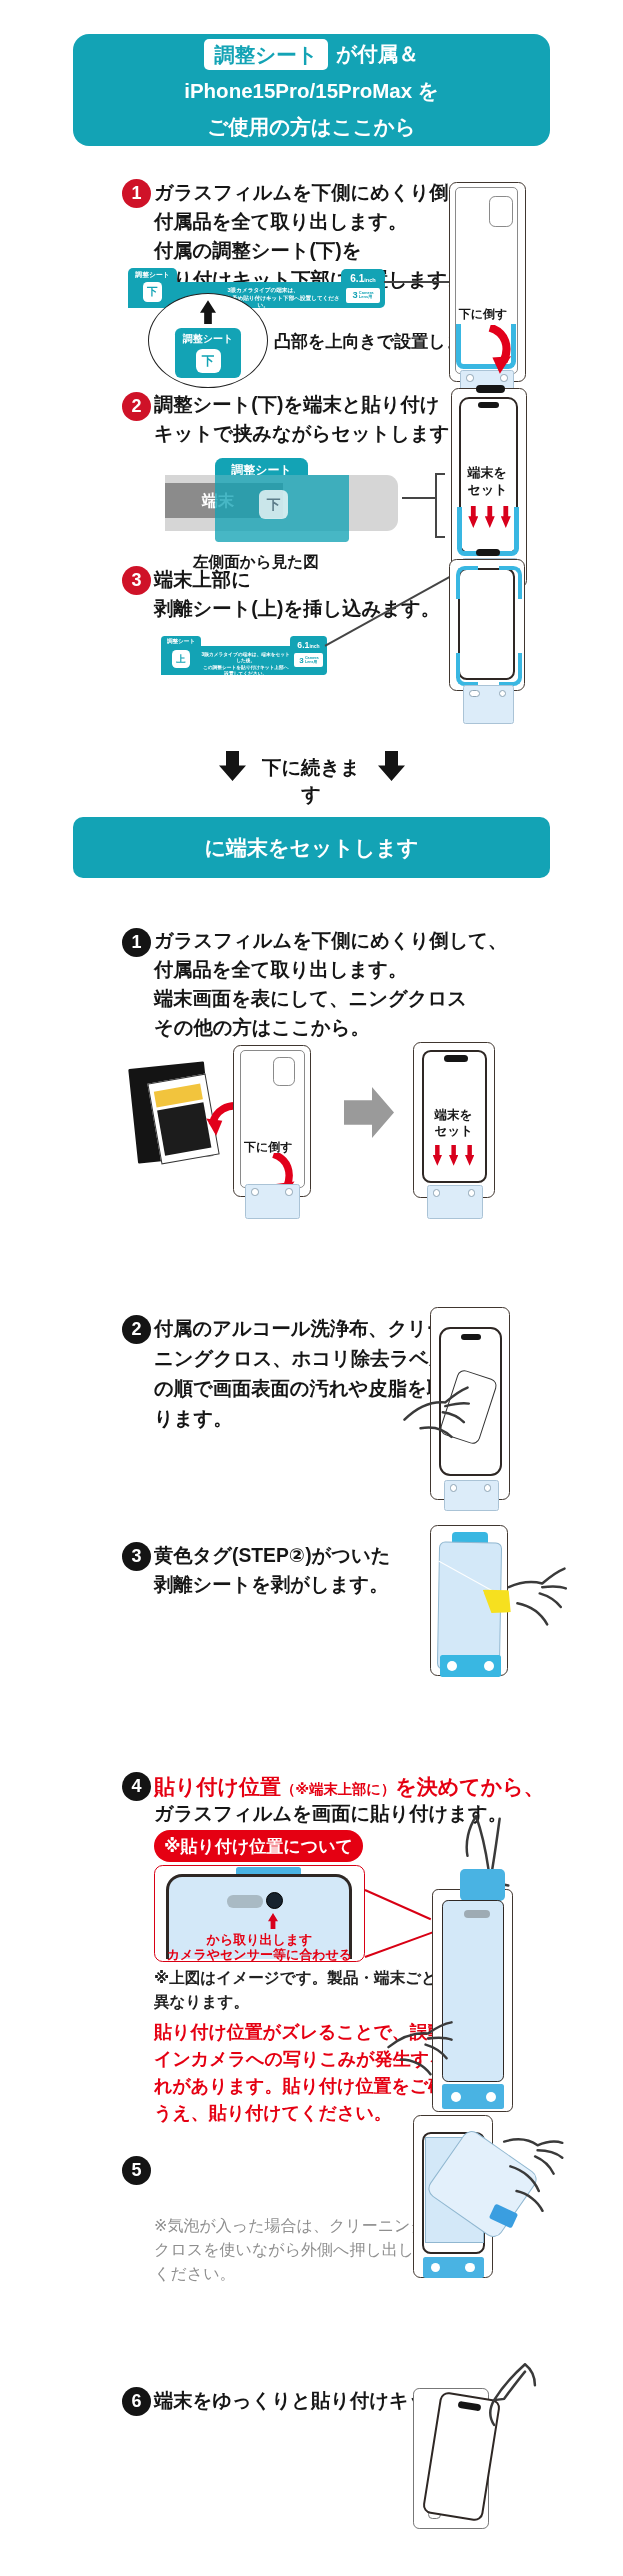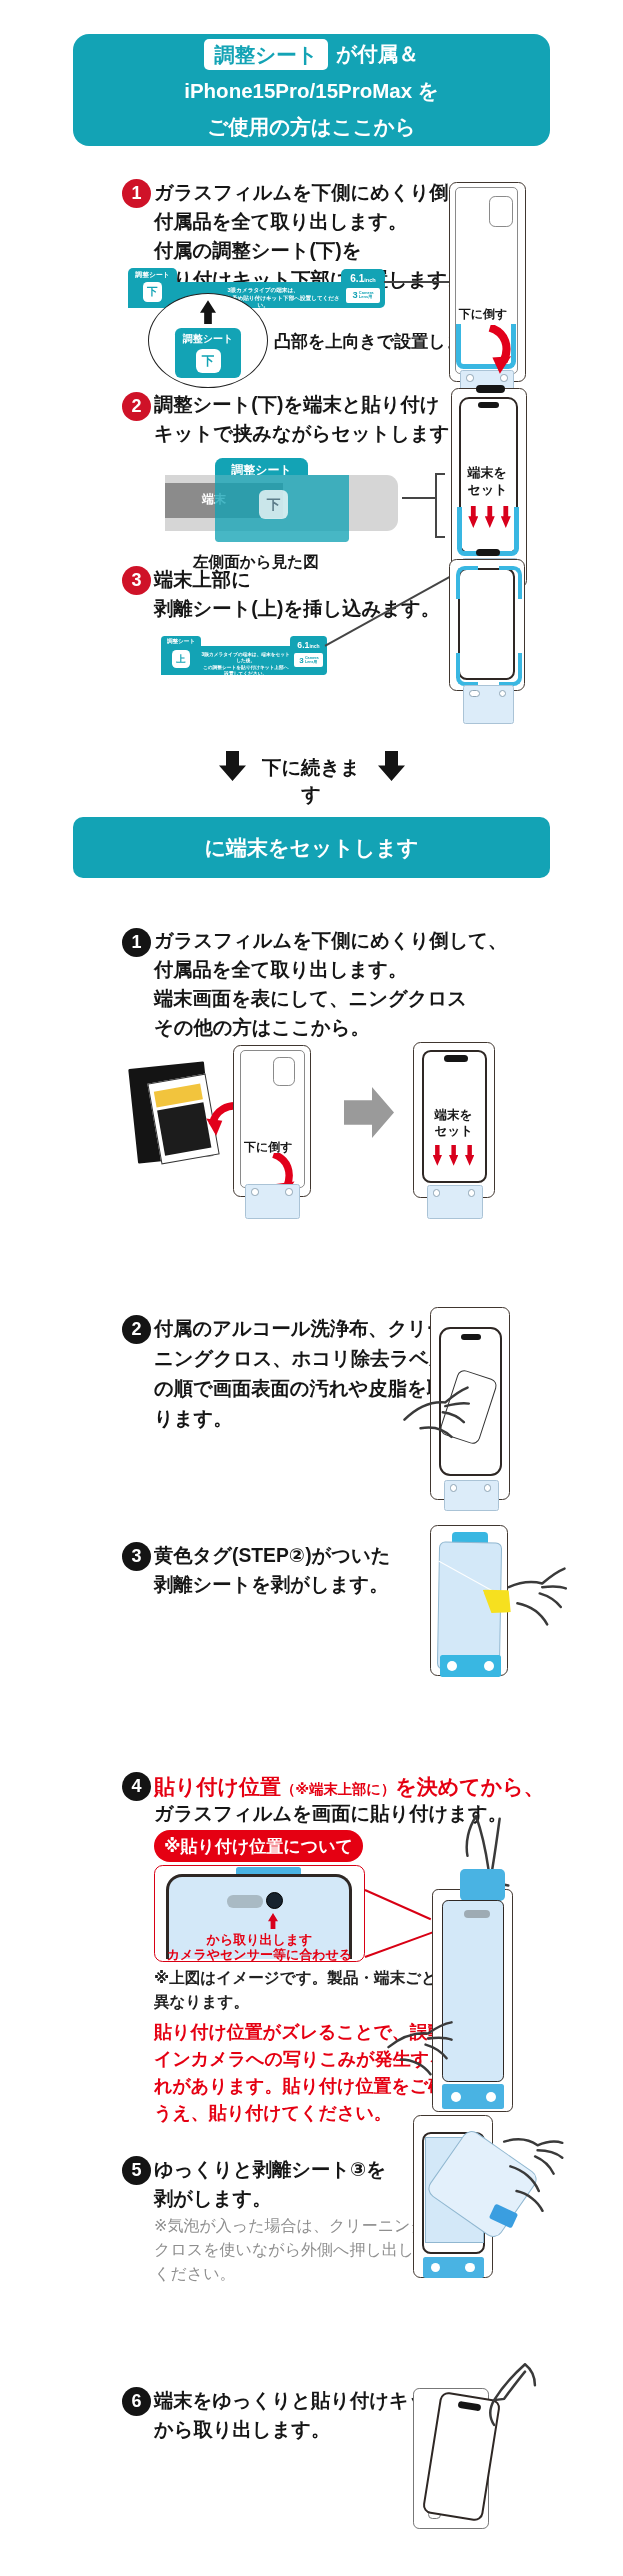--- a/index.html
+++ b/index.html
@@ -135,21 +135,21 @@
     <div>調整シート(下)を端末と貼り付け</div>
     <div>キットで挟みながらセットします。</div>
   </div>
 
   <div class="d" style="left:165px;top:458px;width:237px;height:87px;">
     <div class="d teal" style="left:50px;top:0;width:93px;height:26px;border-radius:7.5px 7.5px 0 0;">
       <div class="tab-label" style="font-size:12px;margin-top:3.7px;">調整シート</div>
     </div>
     <div class="d" style="left:0;top:17.4px;width:233px;height:56px;background:#d6d6d6;border-radius:0 11.2px 11.2px 0;"></div>
     <div class="d" style="left:0;top:25px;width:118px;height:35px;background:#8b8b8b;">
-      <div class="wlabel" style="left:37px;top:8px;font-size:12px;">端末</div>
+      <div class="wlabel" style="left:37px;top:8px;font-size:16px;">端末</div>
     </div>
     <div class="d" style="left:50px;top:17.4px;width:134px;height:67px;background:rgba(19,163,181,0.78);border-radius:0 0 3.7px 3.7px;">
       <div class="d" style="left:44px;top:15px;width:29px;height:29px;background:rgba(255,255,255,0.75);border-radius:6.2px;display:flex;align-items:center;justify-content:center;font-size:13.7px;font-weight:bold;color:#5d7d8a;">下</div>
     </div>
   </div>
   <div class="dlabel" style="left:193px;top:552px;font-size:15.6px;">左側面から見た図</div>
 
   <div class="line" style="left:402px;top:497px;width:34px;height:1.9px;"></div>
   <div class="line" style="left:435px;top:473px;width:1.9px;height:65px;"></div>
   <div class="line" style="left:435px;top:473px;width:10px;height:1.9px;"></div>
@@ -362,24 +362,20 @@
       <div class="d" style="left:44px;top:7.5px;width:10px;height:10px;background:#fff;border-radius:50%;"></div>
     </div>
   </div>
   <svg class="d" style="left:386px;top:2010px;" width="68" height="68" viewBox="0 0 110 110">
     <path d="M4,60 C24,44 46,36 68,38 M68,38 C82,28 94,22 106,20 M68,46 C84,44 96,44 106,48 M64,56 C78,60 90,68 98,78 M24,80 C44,80 62,90 72,104" stroke="#3a3a3a" stroke-width="4" fill="none" stroke-linecap="round"></path>
   </svg>
 
   <div class="circ blk" style="left:122px;top:2156px;">
       <span>5</span>
     </div>
-  <div class="stext" style="left:154px;top:2155px;">
-    <div>ゆっくりと剥離シート③を</div>
-    <div>剥がします。</div>
-  </div>
   <div class="gnote" style="left:154px;top:2214px;">
     <div>※気泡が入った場合は、クリーニング</div>
     <div>クロスを使いながら外側へ押し出して</div>
     <div>ください。</div>
   </div>
 
   <div class="d tray" style="left:413px;top:2115px;width:80px;height:163px;">
     <div class="d phone" style="left:8px;top:16px;width:63px;height:122px;border-radius:8.7px;">
       <div class="d pill" style="left:18.7px;top:3.7px;width:20px;height:6.2px;"></div>
     </div>
@@ -393,21 +389,20 @@
   </div>
   <svg class="d" style="left:498px;top:2129px;" width="68" height="87" viewBox="0 0 110 140">
     <path d="M10,20 C30,14 50,16 64,26 M64,26 C78,20 92,18 104,22 M64,34 C80,34 94,38 104,46 M60,44 C74,50 84,60 90,72 M20,60 C40,66 58,80 66,100 M30,100 C48,104 64,116 72,132" stroke="#3a3a3a" stroke-width="4" fill="none" stroke-linecap="round"></path>
   </svg>
 
   <div class="circ blk" style="left:122px;top:2387px;">
       <span>6</span>
     </div>
   <div class="stext" style="left:154px;top:2386px;">
     <div>端末をゆっくりと貼り付けキット</div>
-    <div>から取り出します。</div>
   </div>
 
   <div class="d tray-thin" style="left:413px;top:2388px;width:76px;height:141px;">
     <div class="d holer" style="left:13.7px;top:121px;width:13.7px;height:8.7px;border-color:#777;"></div>
     <div class="d hole" style="left:50px;top:121px;width:8.7px;height:8.7px;border-color:#777;"></div>
   </div>
   <div class="d phone" style="left:431px;top:2395px;width:61px;height:123px;border-radius:8.7px;transform:rotate(9deg);background:#fff;">
     <div class="d pill" style="left:17.4px;top:5px;width:22.4px;height:6.8px;"></div>
   </div>
   <svg class="d" style="left:464px;top:2363px;" width="75" height="65" viewBox="0 0 120 105">

